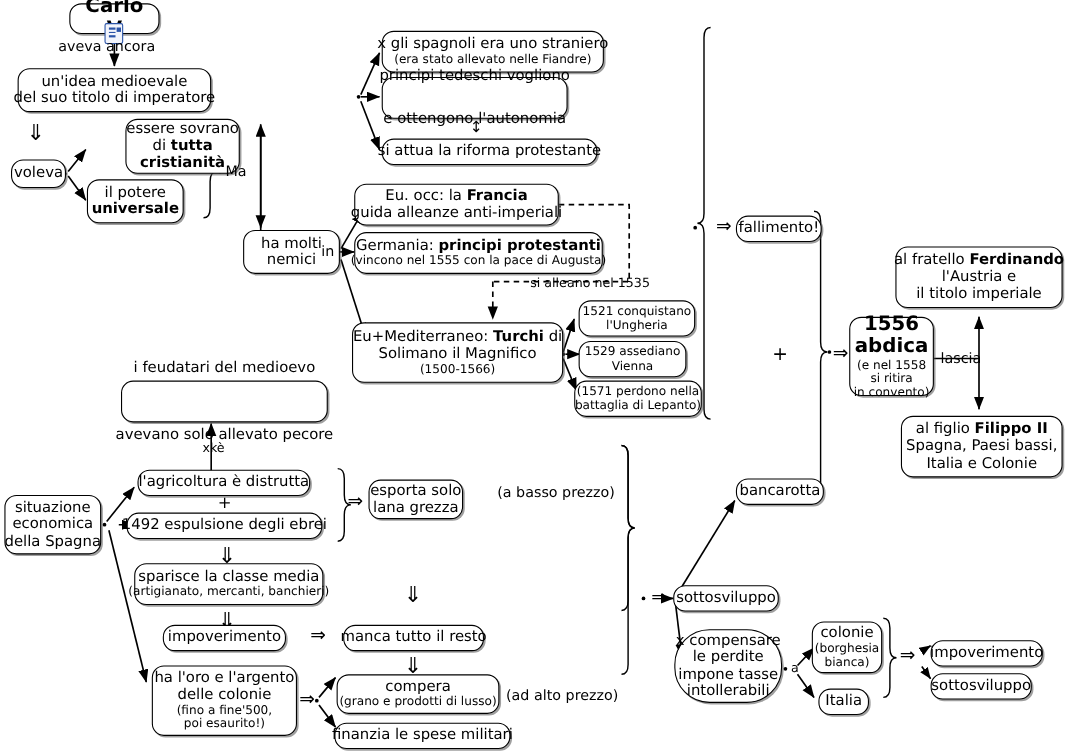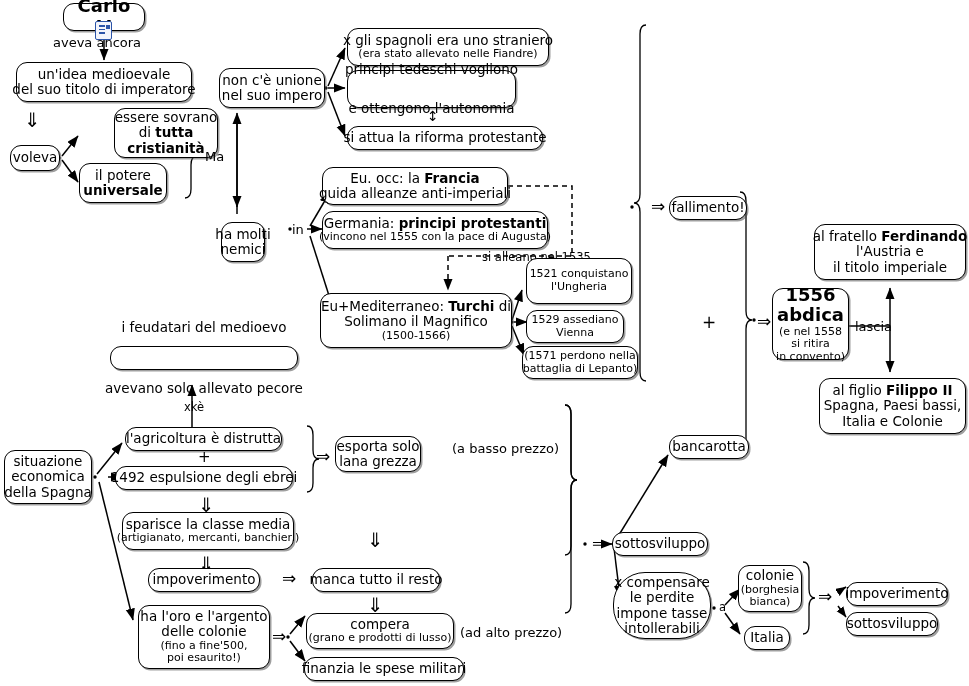--- a/index.html
+++ b/index.html
@@ -143,42 +143,38 @@
     <span class="l1"><b>cristianità</b></span>
   </div>
 
   <div class="node" style="left:79px;top:163px;width:88px;height:40px;">
     <span class="l1">il potere</span>
     <span class="l1"><b>universale</b></span>
   </div>
 
   <div class="lbl" style="left:205px;top:149px;">Ma</div>
 
-  <div class="node" style="left:219px;top:68px;width:106px;height:40px;">
-    <span class="l1">non c'è unione</span>
-    <span class="l1">nel suo impero</span>
-  </div>
 
   <div class="node" style="left:347px;top:28px;width:202px;height:38px;">
     <span class="l1">x gli spagnoli era uno straniero</span>
     <span class="l2">(era stato allevato nelle Fiandre)</span>
   </div>
 
   <div class="node" style="left:347px;top:70px;width:169px;height:38px;gap:24px;">
     <span class="l1">principi tedeschi vogliono</span>
     <span class="l1">e ottengono l'autonomia</span>
   </div>
 
   <div class="sym" style="left:427px;top:109px;font-size:14px;">↕</div>
 
   <div class="node" style="left:347px;top:126px;width:196px;height:24px;">
     <span class="l1">si attua la riforma protestante</span>
   </div>
 
-  <div class="node" style="left:221px;top:222px;width:44px;height:40px;">
+  <div class="node" style="left:221px;top:209px;width:88px;height:40px;">
     <span class="l1">ha molti</span>
     <span class="l1">nemici</span>
   </div>
   <div class="lbl" style="left:292px;top:222px;">in</div>
 
   <div class="node" style="left:322px;top:167px;width:186px;height:38px;">
     <span class="l1">Eu. occ: la <b>Francia</b></span>
     <span class="l1">guida alleanze anti-imperiali</span>
   </div>
 
@@ -188,21 +184,21 @@
   </div>
 
   <div class="lbl sm" style="left:482px;top:250px;">si alleano nel 1535</div>
 
   <div class="node" style="left:320px;top:293px;width:192px;height:55px;">
     <span class="l1">Eu+Mediterraneo: <b>Turchi</b> di</span>
     <span class="l1">Solimano il Magnifico</span>
     <span class="l2">(1500-1566)</span>
   </div>
 
-  <div class="node" style="left:526px;top:258px;width:106px;height:46px;">
+  <div class="node" style="left:526px;top:273px;width:106px;height:33px;">
     <span class="l2">1521 conquistano</span>
     <span class="l2">l'Ungheria</span>
   </div>
   <div class="node" style="left:526px;top:310px;width:98px;height:33px;">
     <span class="l2">1529 assediano</span>
     <span class="l2">Vienna</span>
   </div>
   <div class="node" style="left:522px;top:346px;width:116px;height:33px;">
     <span class="l2">(1571 perdono nella</span>
     <span class="l2">battaglia di Lepanto)</span>
@@ -231,21 +227,21 @@
     <span class="l1">l'Austria e</span>
     <span class="l1">il titolo imperiale</span>
   </div>
 
   <div class="node" style="left:819px;top:378px;width:147px;height:56px;">
     <span class="l1">al figlio <b>Filippo II</b></span>
     <span class="l1">Spagna, Paesi bassi,</span>
     <span class="l1">Italia e Colonie</span>
   </div>
 
-  <div class="node" style="left:110px;top:346px;width:188px;height:24px;gap:46px;">
+  <div class="node" style="left:110px;top:346px;width:188px;height:38px;gap:46px;">
     <span class="l1">i feudatari del medioevo</span>
     <span class="l1">avevano solo allevato pecore</span>
   </div>
   <div class="lbl sm" style="left:184px;top:400px;">xkè</div>
 
   <div class="node" style="left:125px;top:427px;width:157px;height:24px;">
     <span class="l1">l'agricoltura è distrutta</span>
   </div>
 
   <div class="node" style="left:4px;top:450px;width:88px;height:54px;">

